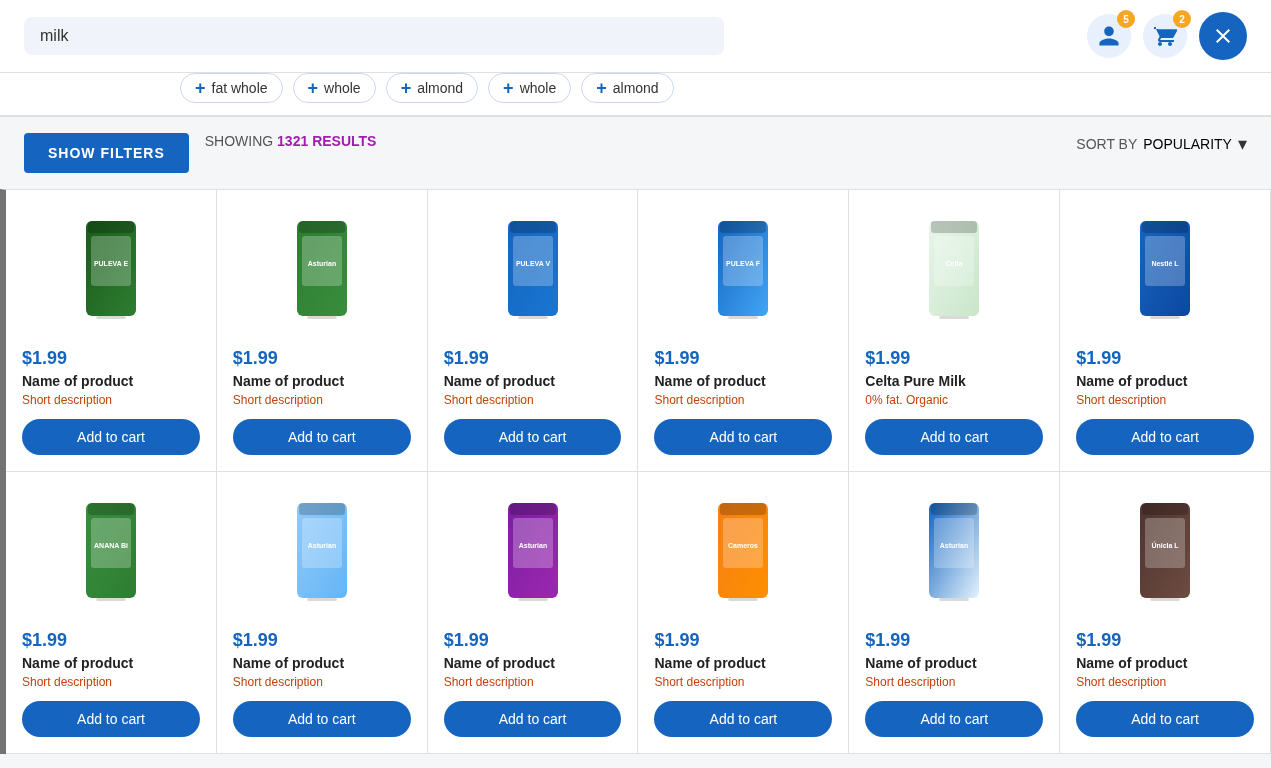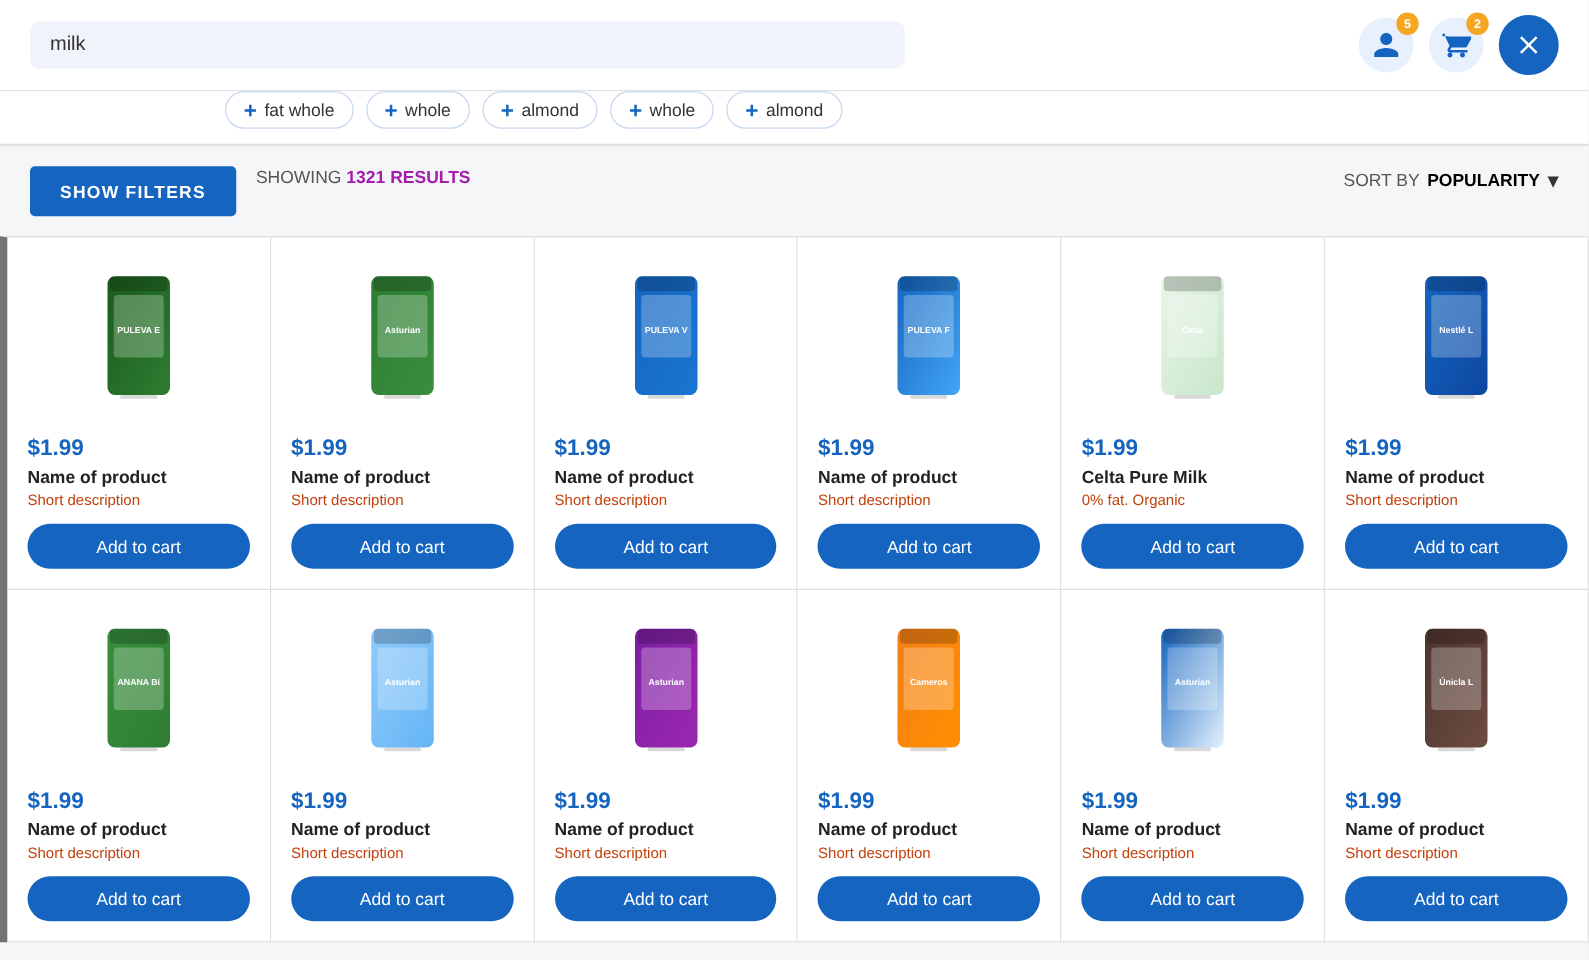--- a/index.html
+++ b/index.html
@@ -165,21 +165,21 @@
       align-items: center;
       gap: 6px;
       font-size: 14px;
       color: #555;
       cursor: pointer;
     }
     .sort-label {
       font-weight: normal;
     }
     .sort-value {
-      font-weight: bold;
+      font-weight: normal;
       color: #000;
     }
     .sort-chevron {
       font-size: 18px;
       color: #333;
     }
 
     
     .products-grid {
       display: grid;

